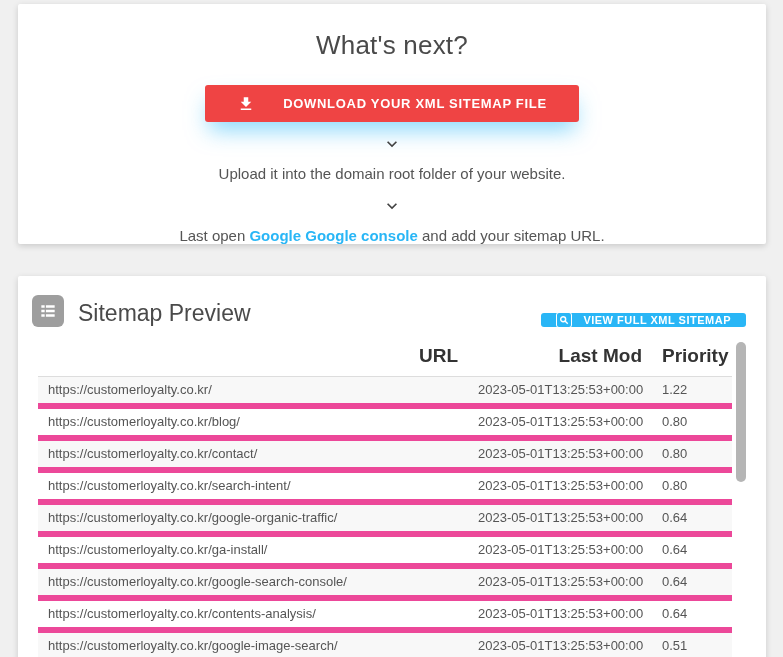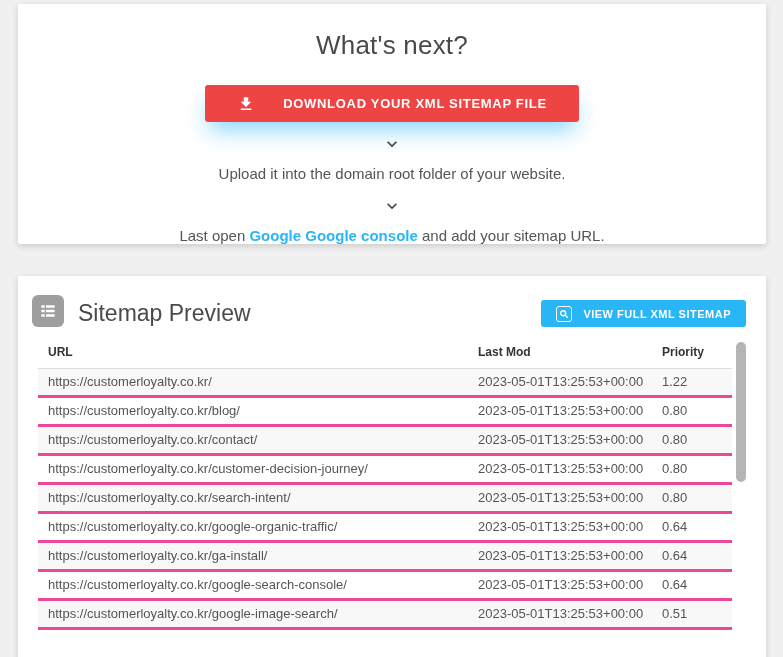--- a/index.html
+++ b/index.html
@@ -92,21 +92,21 @@
   }
   .view-btn {
     margin-left: auto;
     display: inline-flex;
     align-items: center;
     gap: 11px;
     background: #29b6f6;
     color: #ffffff;
     border: none;
     border-radius: 3px;
-    height: 27px;
+    height: 14px;
     padding: 0 15px;
     font-family: "Liberation Sans", sans-serif;
     font-size: 11px;
     font-weight: bold;
     letter-spacing: 0.5px;
     cursor: pointer;
   }
   .mag-box {
     width: 16px;
     height: 16px;
@@ -121,36 +121,36 @@
   }
   table {
     width: 100%;
     border-collapse: collapse;
     table-layout: fixed;
   }
   col.c-url  { width: 430px; }
   col.c-mod  { width: 184px; }
   col.c-pri  { width: 80px; }
   th {
-    text-align: left;
-    font-size: 12px;
+    text-align: right;
+    font-size: 19px;
     font-weight: bold;
     color: #333333;
     padding: 6px 10px 9px 10px;
     margin-top: 24px;
   }
   thead tr { border-bottom: 1px solid #dddddd; }
   td {
     font-size: 13px;
     color: #555555;
     padding: 5px 10px 6px 10px;
     white-space: nowrap;
     overflow: hidden;
   }
-  tbody tr { border-bottom: 3px solid #ec4899; }
+  tbody tr { border-bottom: 6px solid #ec4899; }
   tbody tr:nth-child(odd) { background: #f8f8f8; }
   .scroll-thumb {
     position: absolute;
     top: 66px;
     right: 20px;
     width: 10px;
     height: 140px;
     background: #b5b5b5;
     border-radius: 6px;
     cursor: pointer;
@@ -238,51 +238,51 @@
             <td>2023-05-01T13:25:53+00:00</td>
             <td>0.80</td>
           </tr>
 
           <tr>
             <td>https://customerloyalty.co.kr/contact/</td>
             <td>2023-05-01T13:25:53+00:00</td>
             <td>0.80</td>
           </tr>
 
-          <tr>
-            <td>https://customerloyalty.co.kr/customer-decision-journey/</td>
+
+          <tr>
+            <td>https://customerloyalty.co.kr/search-intent/</td>
             <td>2023-05-01T13:25:53+00:00</td>
             <td>0.80</td>
           </tr>
 
-          <tr>
-            <td>https://customerloyalty.co.kr/search-intent/</td>
-            <td>2023-05-01T13:25:53+00:00</td>
-            <td>0.80</td>
-          </tr>
-
 
           <tr>
             <td>https://customerloyalty.co.kr/google-organic-traffic/</td>
             <td>2023-05-01T13:25:53+00:00</td>
             <td>0.64</td>
           </tr>
 
           <tr>
             <td>https://customerloyalty.co.kr/ga-install/</td>
             <td>2023-05-01T13:25:53+00:00</td>
             <td>0.64</td>
           </tr>
 
           <tr>
             <td>https://customerloyalty.co.kr/google-search-console/</td>
             <td>2023-05-01T13:25:53+00:00</td>
             <td>0.64</td>
           </tr>
 
+          <tr>
+            <td>https://customerloyalty.co.kr/contents-analysis/</td>
+            <td>2023-05-01T13:25:53+00:00</td>
+            <td>0.64</td>
+          </tr>
 
           <tr>
             <td>https://customerloyalty.co.kr/google-image-search/</td>
             <td>2023-05-01T13:25:53+00:00</td>
             <td>0.51</td>
           </tr>
         </tbody>
     </table>
   </div>
 

